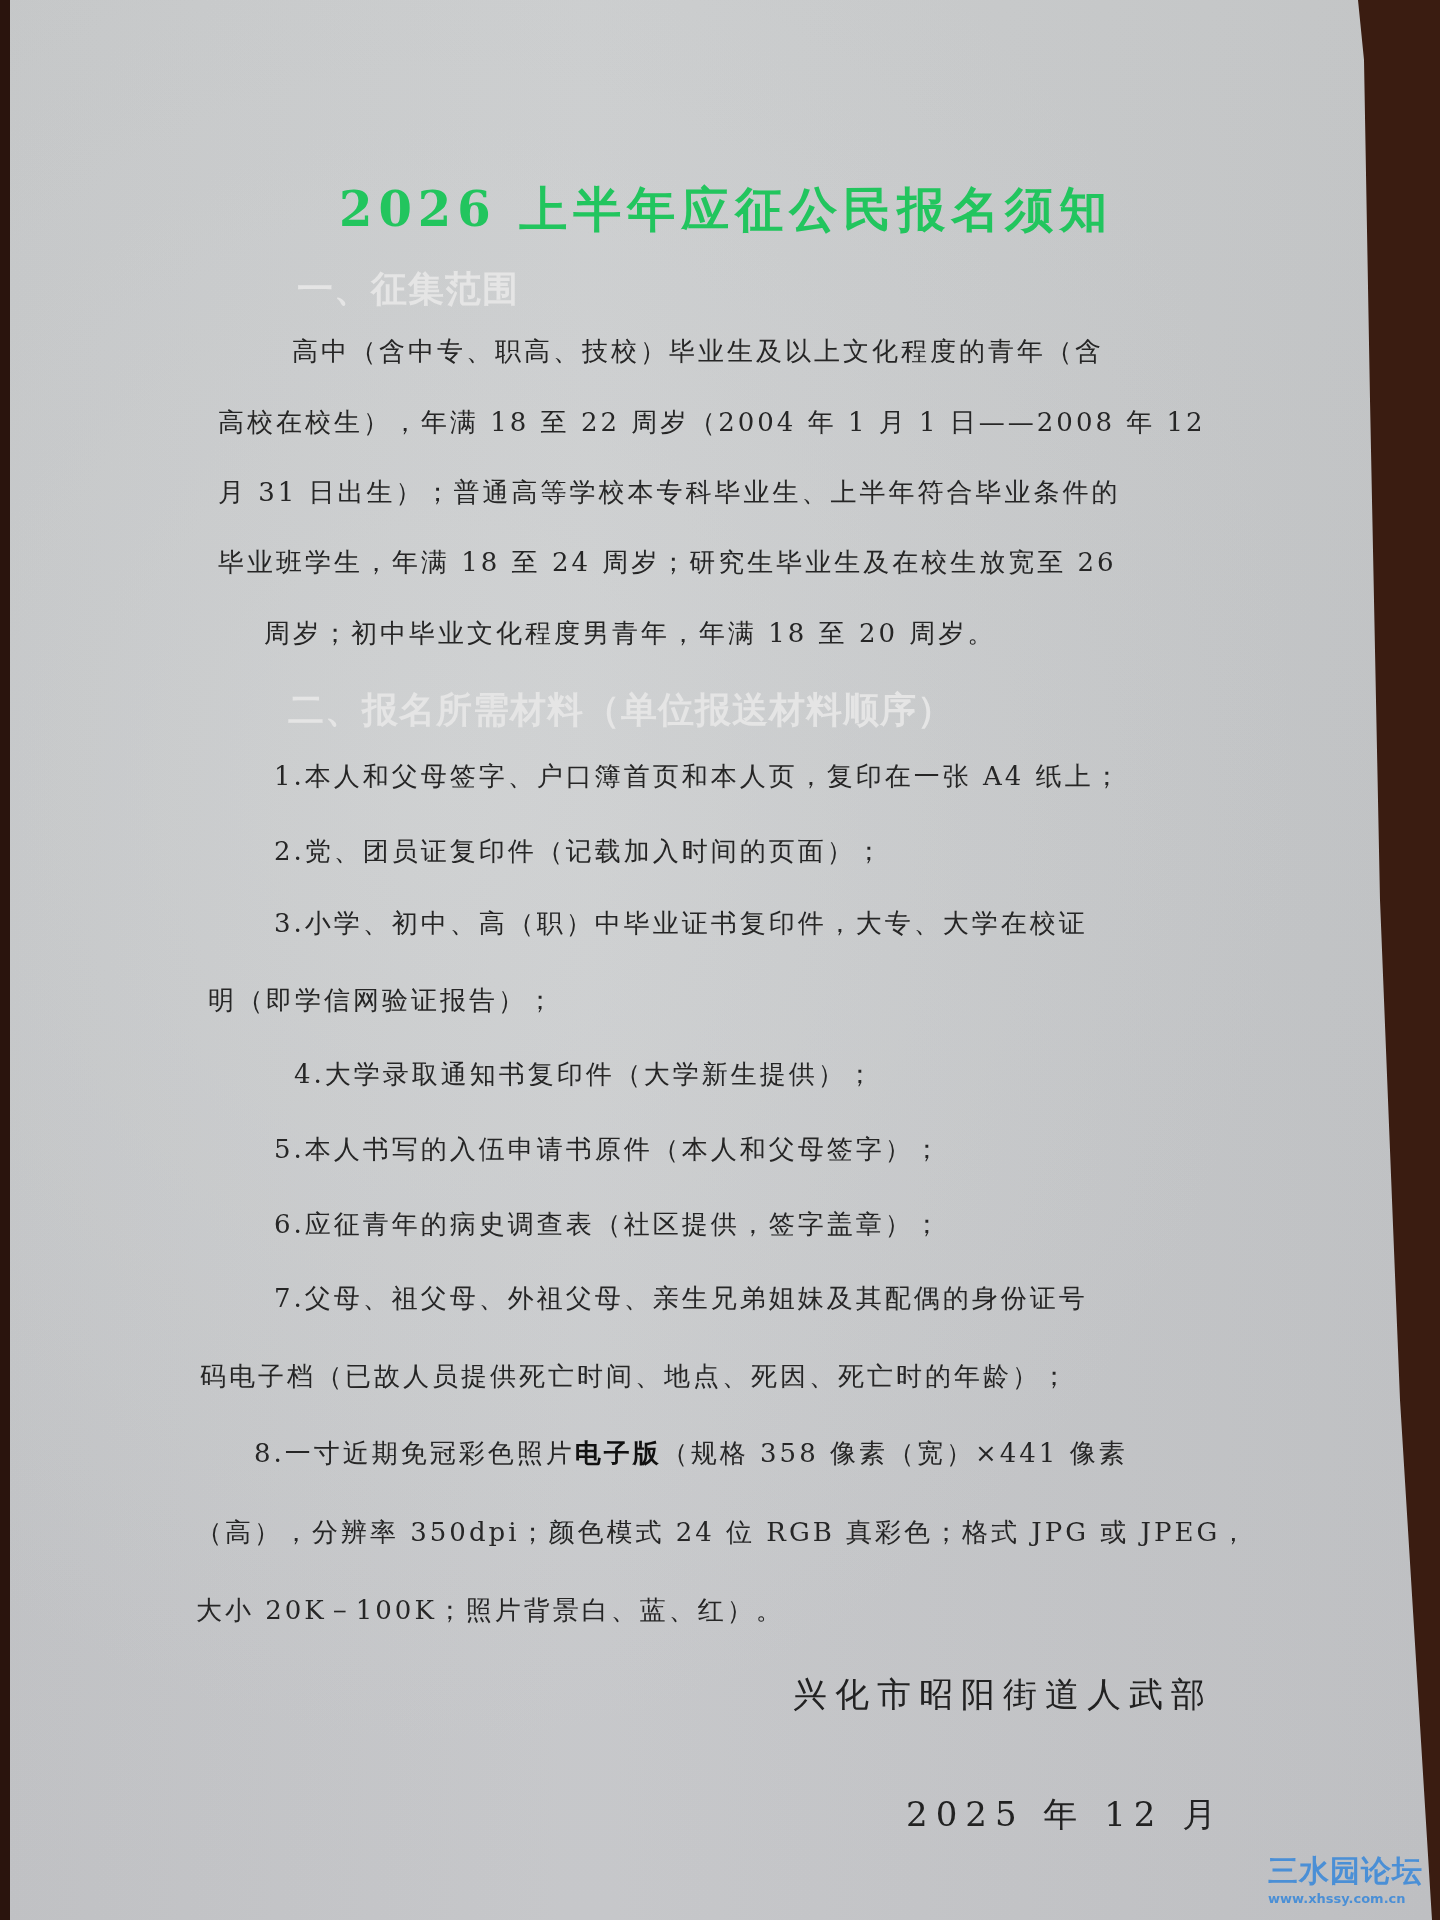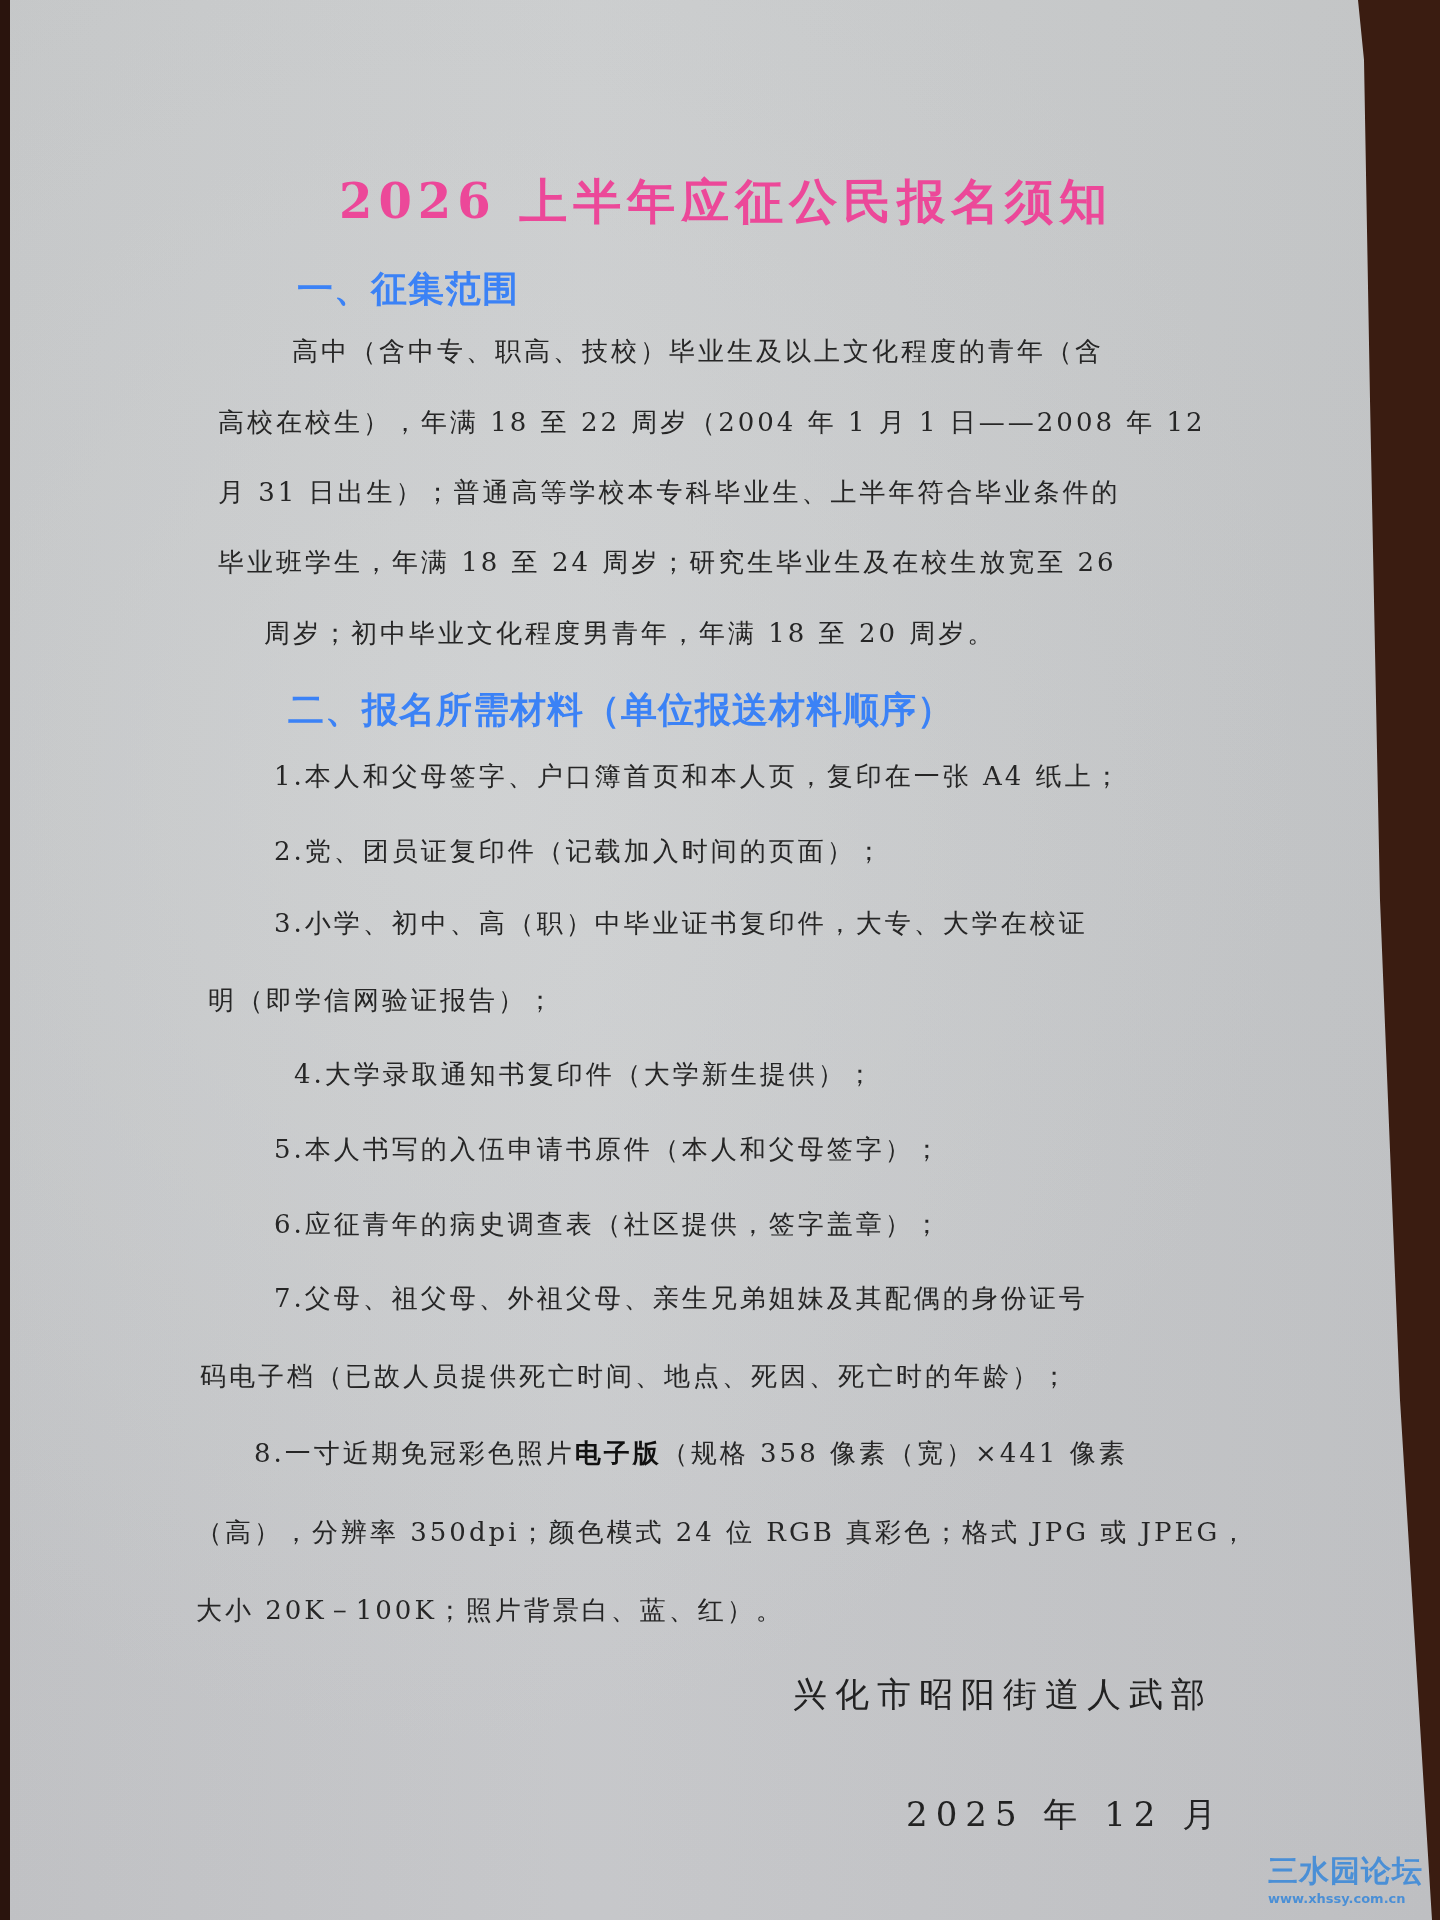--- a/index.html
+++ b/index.html
@@ -31,33 +31,33 @@
         linear-gradient(180deg, #c9cbcc 0%, #c6c8ca 50%, #c4c5c8 100%);
     }
     .paper-shade {
       position: absolute;
       left: 0; top: 0; width: 100%; height: 100%;
       background: linear-gradient(90deg, rgba(0,0,0,0.02) 0%, rgba(255,255,255,0.04) 40%, rgba(0,0,0,0.03) 100%);
       pointer-events: none;
     }
     .title {
       position: absolute;
-      left: 339px; top: 170px;
+      left: 339px; top: 178px;
       width: 740px;
       font-size: 48px;
       font-weight: bold;
       letter-spacing: 6px;
-      color: #ec4899;
+      color: #22c55e;
       white-space: nowrap;
       font-family: "DejaVu Serif", serif;
     }
     .sec-heading {
       position: absolute;
       font-size: 36px;
-      color: #3b82f6;
+      color: #e5e5e5;
       white-space: nowrap;
       font-family: "DejaVu Sans", "Liberation Sans", sans-serif;
       font-weight: bold;
       letter-spacing: 1px;
     }
     .line {
       position: absolute;
       font-size: 26px;
       color: #262626;
       white-space: nowrap;

